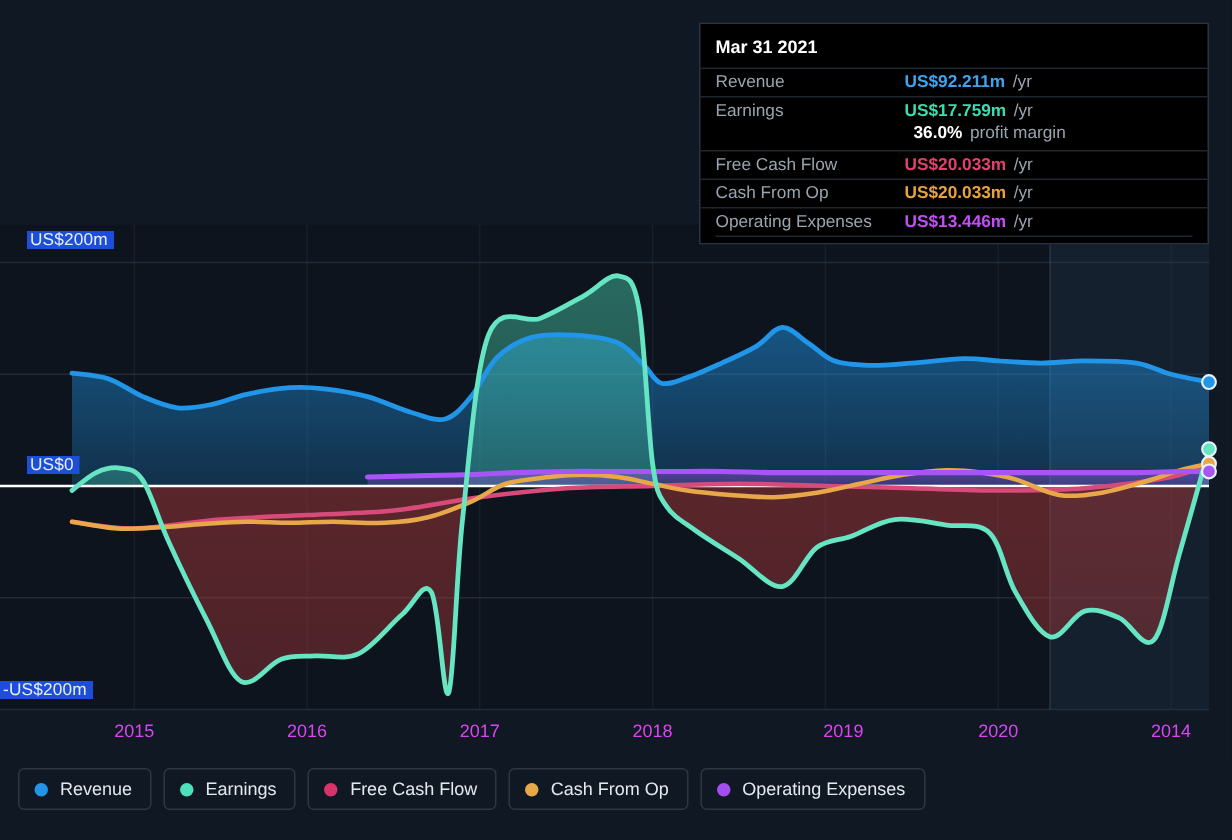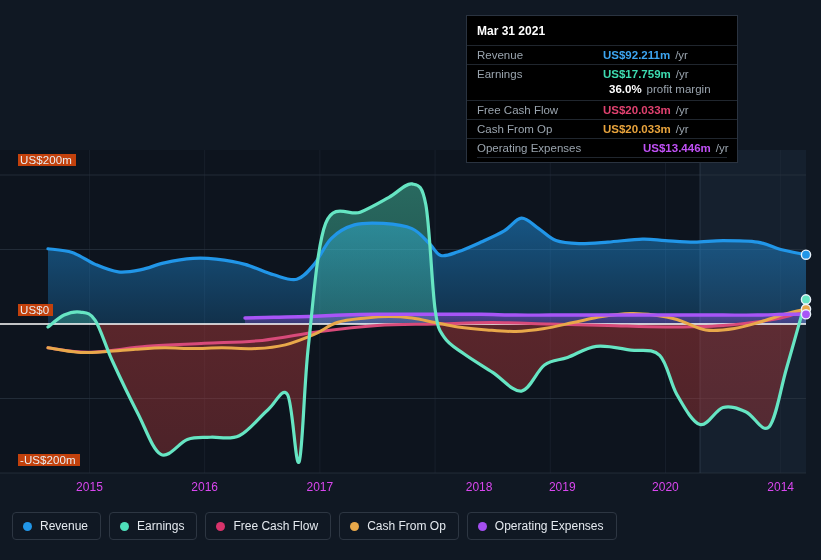--- a/index.html
+++ b/index.html
@@ -29,41 +29,41 @@
   }
   #chart-svg { position: absolute; left: 0; top: 0; }
 
   
   .y-axis-label {
     position: absolute;
     color: #e8edf2;
     font-size: 11.5px;
     letter-spacing: .1px;
     white-space: nowrap;
-    background: #c2410c;
+    background: #1d4ed8;
     padding: 0 4px 0 2px;
   }
   #y-label-top   { left: 18px; top: 154px; }
   #y-label-zero  { left: 18px; top: 304px; }
-  #y-label-bot   { left: 18px; top: 454px; }
+  #y-label-bot   { left: 0; top: 454px; }
 
   .x-axis-label {
     position: absolute;
     top: 480px;
     color: #d946ef;
     font-size: 12px;
     transform: translateX(-50%);
     white-space: nowrap;
   }
 
   
   #tooltip {
     position: absolute;
     left: 466px; top: 15px;
-    width: 272px;
+    width: 340px;
     background: #000000;
     border: 1px solid #2a3340;
     padding: 6px 0 4px 0;
     font-size: 11.5px;
   }
   #tooltip-date {
     color: #ffffff;
     font-size: 12px;
     font-weight: bold;
     padding: 2px 10px 7px 10px;
@@ -185,21 +185,21 @@
   </div>
 
   <div class="y-axis-label" id="y-label-top">US$200m</div>
   <div class="y-axis-label" id="y-label-zero">US$0</div>
   <div class="y-axis-label" id="y-label-bot">-US$200m</div>
 
   <div id="x-axis">
       <div class="x-axis-label" style="left: 89.4711px;">2015</div>
       <div class="x-axis-label" style="left: 204.669px;">2016</div>
       <div class="x-axis-label" style="left: 319.866px;">2017</div>
-      <div class="x-axis-label" style="left: 435.064px; margin-left: 44px;">2018</div>
+      <div class="x-axis-label" style="left: 435.064px;">2018</div>
       <div class="x-axis-label" style="left: 550.261px; margin-left: 12px;">2019</div>
       <div class="x-axis-label" style="left: 665.459px;">2020</div>
       <div class="x-axis-label" style="left: 780.657px;">2014</div>
     </div>
 
   <div id="tooltip">
     <div id="tooltip-date">Mar 31 2021</div>
     <div id="tooltip-rows">
         <div class="tt-row">
           <span class="tt-label">Revenue</span>
@@ -216,21 +216,21 @@
         <div class="tt-row">
           <span class="tt-label">Free Cash Flow</span>
           <span><span class="tt-value" style="color: rgb(224, 65, 111);">US$20.033m</span><span class="tt-unit">/yr</span></span>
         </div>
         <div class="tt-row">
           <span class="tt-label">Cash From Op</span>
           <span><span class="tt-value" style="color: rgb(232, 163, 60);">US$20.033m</span><span class="tt-unit">/yr</span></span>
         </div>
         <div class="tt-row">
           <span class="tt-label">Operating Expenses</span>
-          <span><span class="tt-value" style="color: rgb(192, 80, 245); margin-left: 40px;">US$13.446m</span><span class="tt-unit">/yr</span></span>
+          <span><span class="tt-value" style="color: rgb(192, 80, 245);">US$13.446m</span><span class="tt-unit">/yr</span></span>
         </div>
         <div style="border-top: 1px solid rgb(32, 38, 46); margin: 0px 10px;"></div>
       </div>
   </div>
 
   <div id="legend">
       <div class="legend-item">
         <span class="legend-dot" style="background: rgb(33, 150, 232);"></span>
         <span class="legend-text">Revenue</span>
       </div>

